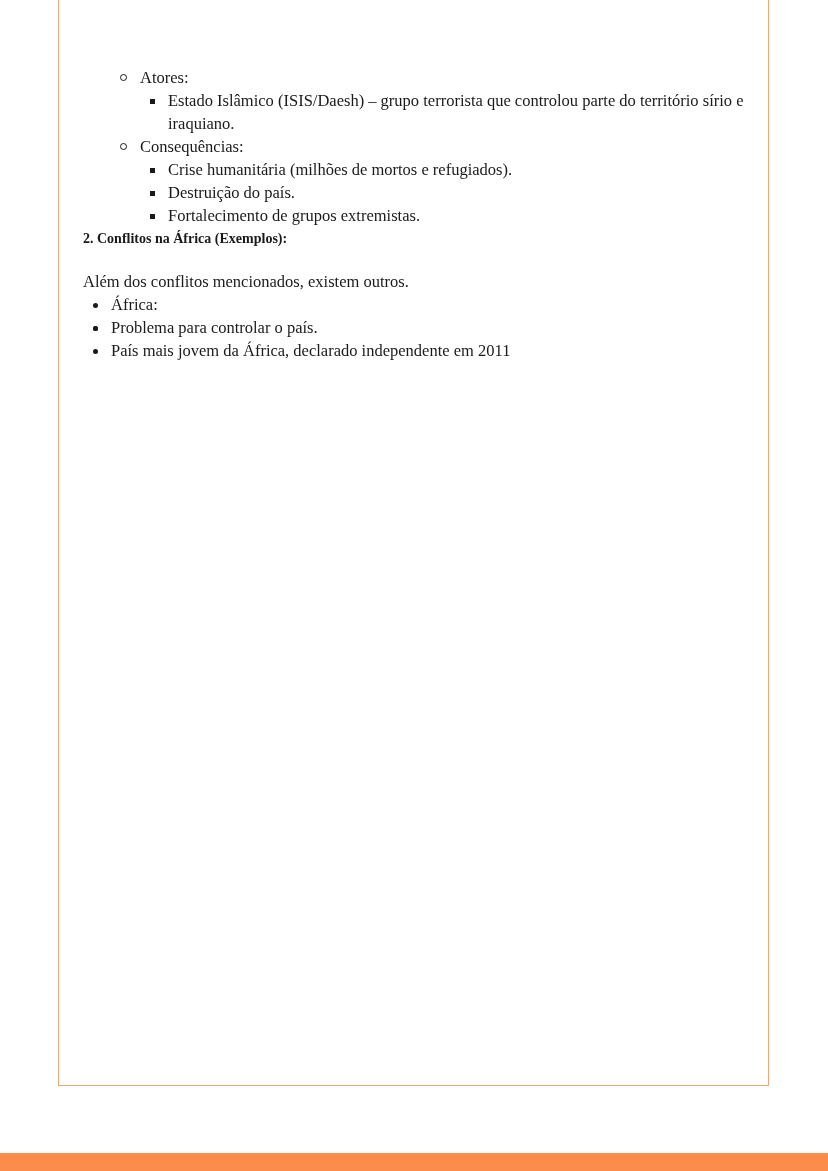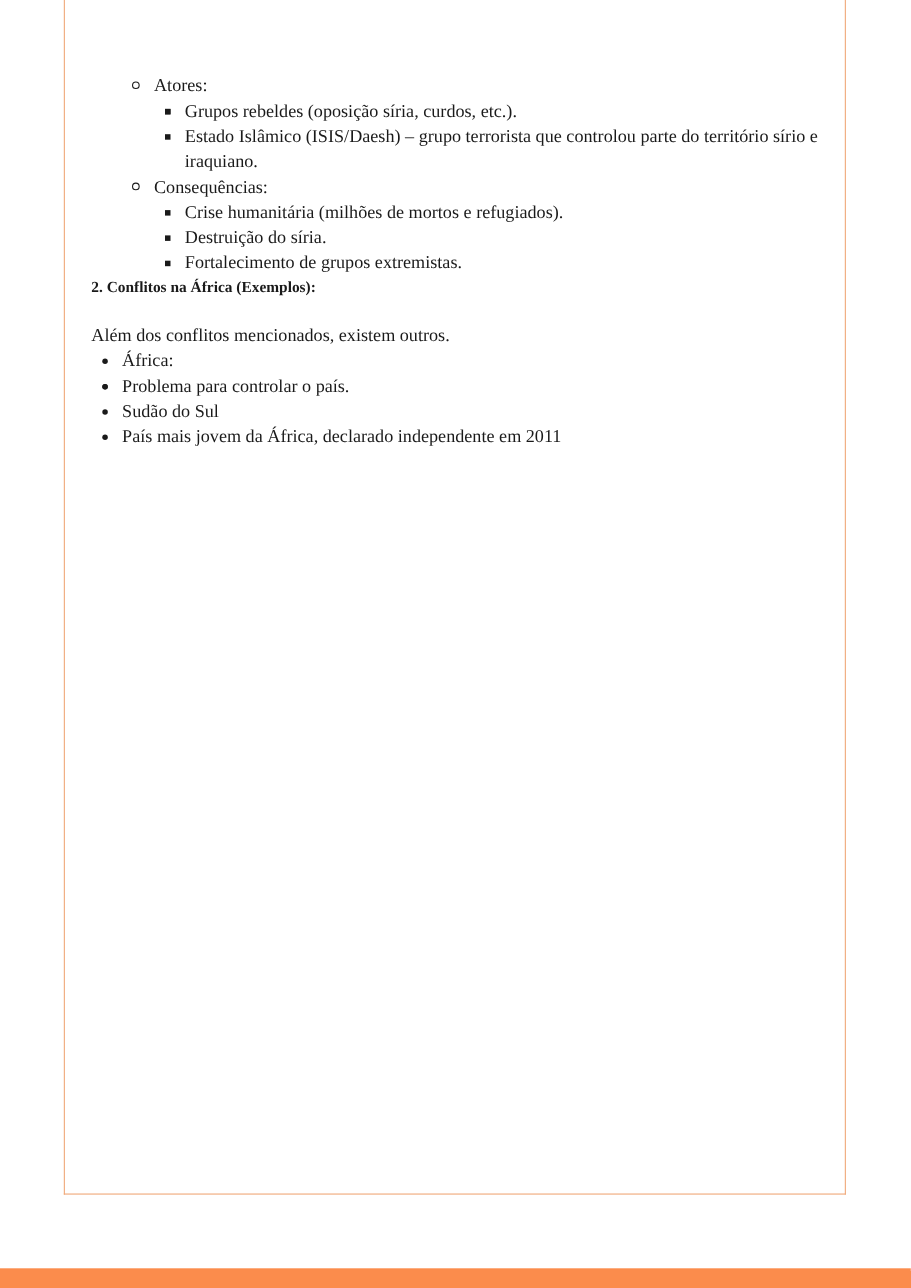--- a/index.html
+++ b/index.html
@@ -24,39 +24,38 @@
 
 <div class="frame"></div>
 
 <div class="content">
   <ul class="l1">
     <li>
       <span class="circ"></span>
       <span>Atores:</span>
       <ul class="l2">
         <li><span class="sq"></span></li>
-        <li><span class="sq"></span><span>Grupos rebeldes (oposição síria, curdos, etc.).</span></li>
+        <li><span class="sq"></span></li>
         <li><span class="sq"></span><span>Estado Islâmico (ISIS/Daesh) – grupo terrorista que controlou parte do território sírio e iraquiano.</span></li>
       </ul>
     </li>
     <li>
       <span class="circ"></span>
       <span>Consequências:</span>
       <ul class="l2">
         <li><span class="sq"></span><span>Crise humanitária (milhões de mortos e refugiados).</span></li>
-        <li><span class="sq"></span><span>Destruição do síria.</span></li>
+        <li><span class="sq"></span><span>Destruição do país.</span></li>
         <li><span class="sq"></span><span>Fortalecimento de grupos extremistas.</span></li>
       </ul>
     </li>
   </ul>
 
   <div class="heading">2. Conflitos na África (Exemplos):</div>
   <p class="para">Além dos conflitos mencionados, existem outros.</p>
   <ul class="dots">
     <li><span class="dot"></span><span>África:</span></li>
     <li><span class="dot"></span></li>
     <li><span class="dot"></span><span>Problema para controlar o país.</span></li>
-    <li><span class="dot"></span><span>Sudão do Sul</span></li>
     <li><span class="dot"></span><span>País mais jovem da África, declarado independente em 2011</span></li>
   </ul>
 </div>
 
 <div class="bottom-bar"></div>
 
 </body></html>

